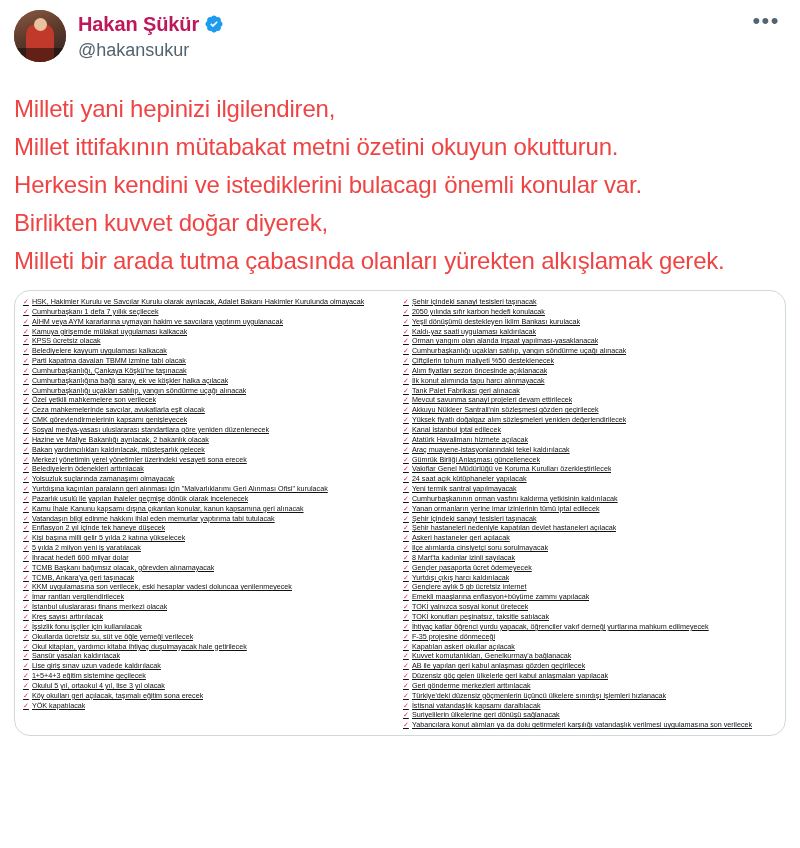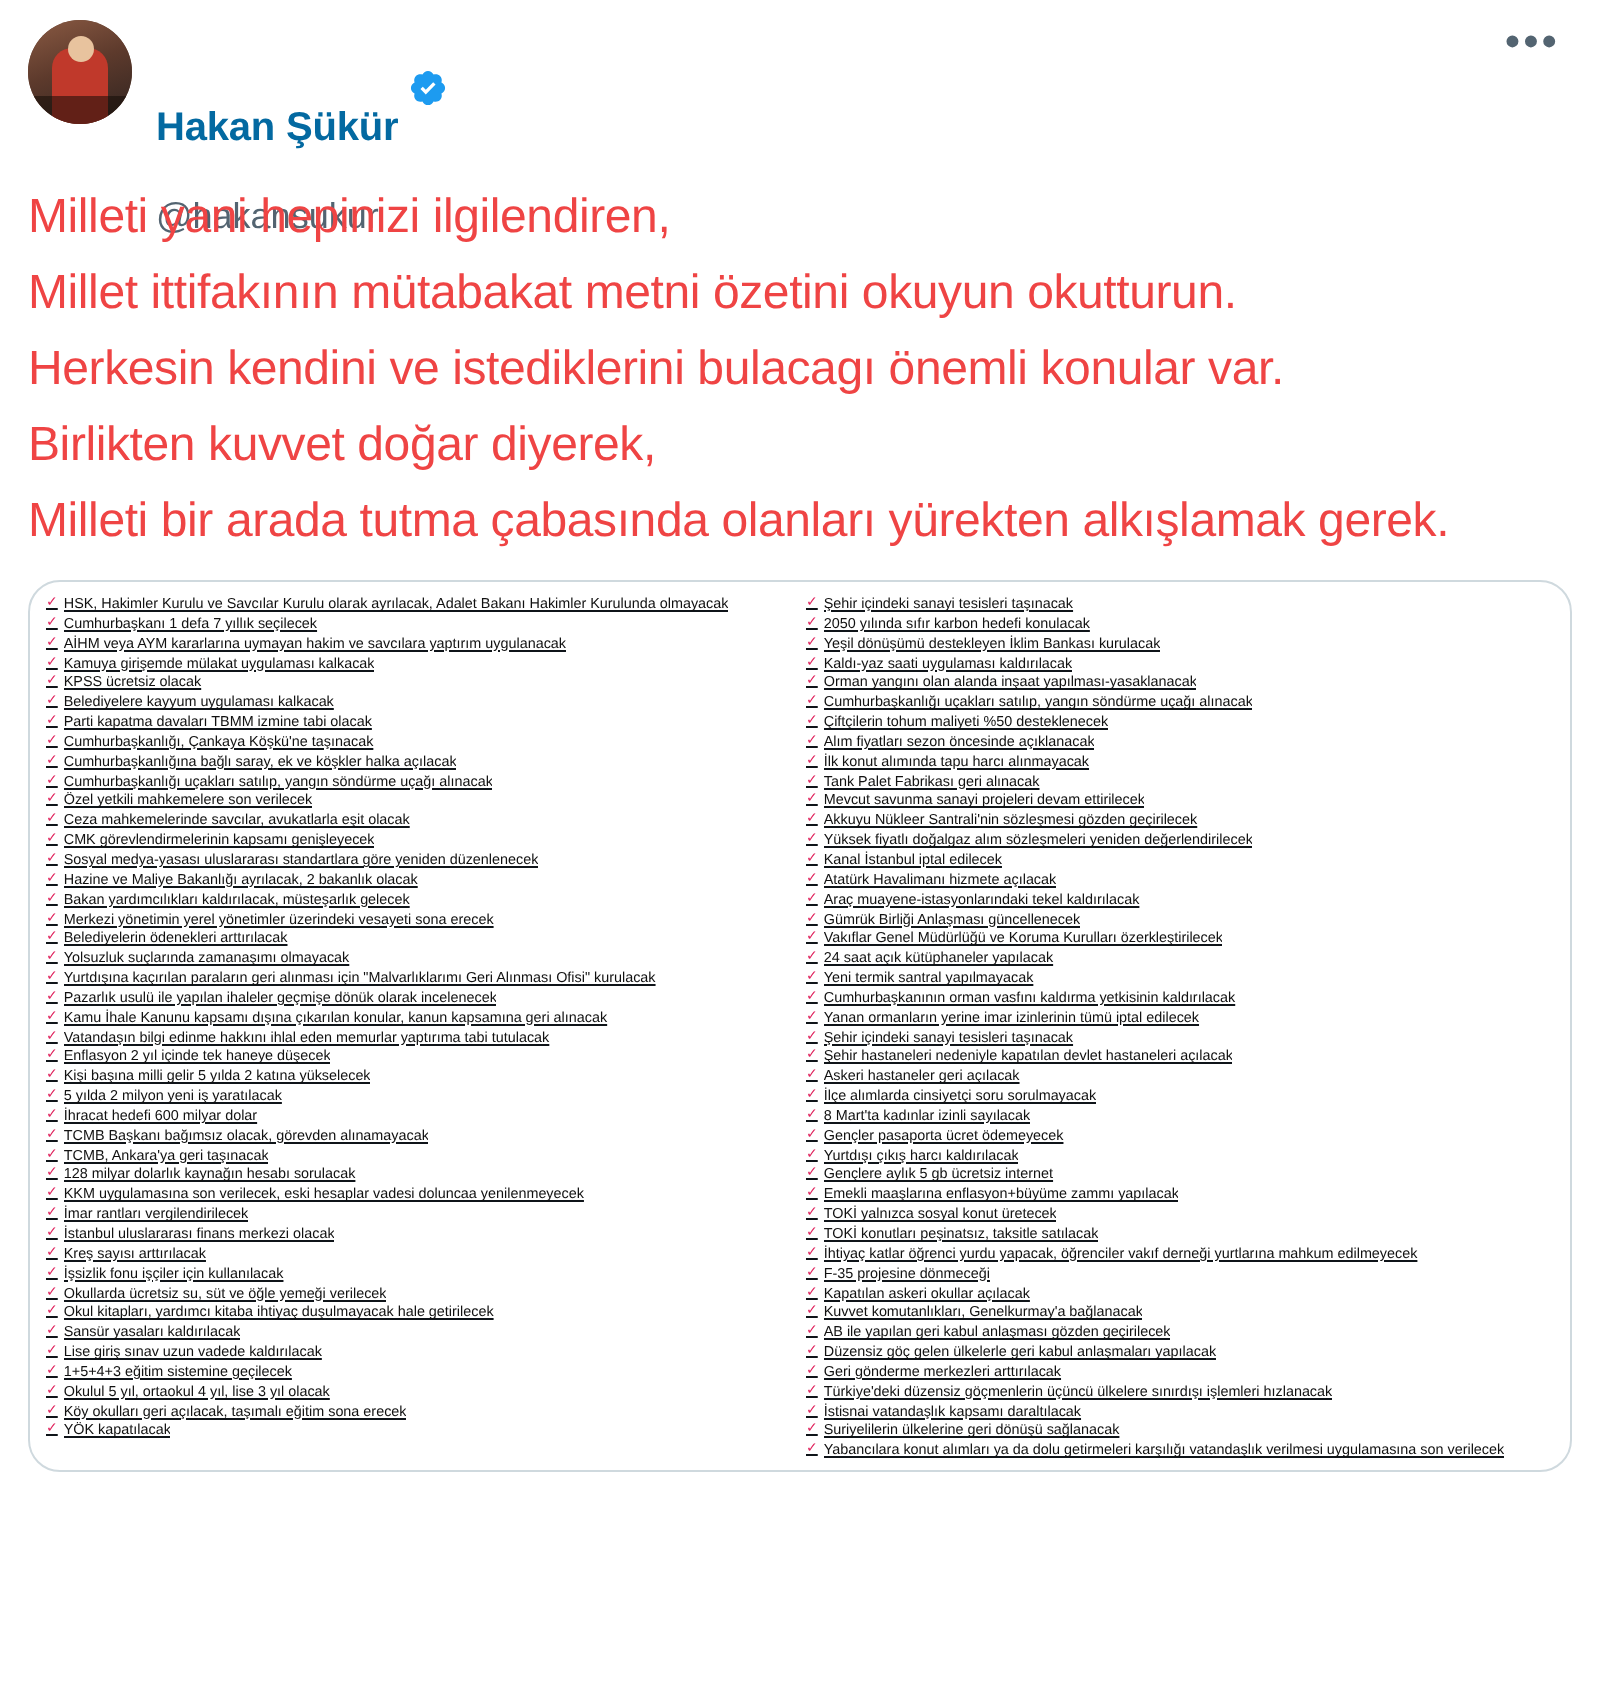--- a/index.html
+++ b/index.html
@@ -74,35 +74,34 @@
   }
   .nameline {
     display: flex;
     align-items: center;
     gap: 5px;
   }
   .dispname {
     font-size: 20px;
     font-weight: bold;
     letter-spacing: -0.1px;
-    color: #0369a1;
+    color: #be185d;
     line-height: 24px;
-    margin-top: 40px;
   }
   .verified {
     width: 20px;
     height: 20px;
     display: inline-block;
     line-height: 0;
   }
   .handle {
     font-size: 18px;
     color: #536471;
     line-height: 22px;
-    margin-top: 21px;
+    margin-top: 3px;
   }
   .more {
     flex: 0 0 auto;
     color: #536471;
     font-size: 22px;
     line-height: 14px;
     letter-spacing: 1.5px;
     padding: 4px 6px 10px 6px;
     cursor: pointer;
     user-select: none;
@@ -307,24 +306,20 @@
           <div class="li">
             <span class="check">✓</span>
             <span class="txt">TCMB Başkanı bağımsız olacak, görevden alınamayacak</span>
           </div>
           <div class="li">
             <span class="check">✓</span>
             <span class="txt">TCMB, Ankara'ya geri taşınacak</span>
           </div>
           <div class="li">
             <span class="check">✓</span>
-            <span class="txt">128 milyar dolarlık kaynağın hesabı sorulacak</span>
-          </div>
-          <div class="li">
-            <span class="check">✓</span>
             <span class="txt">KKM uygulamasına son verilecek, eski hesaplar vadesi doluncaa yenilenmeyecek</span>
           </div>
           <div class="li">
             <span class="check">✓</span>
             <span class="txt">İmar rantları vergilendirilecek</span>
           </div>
           <div class="li">
             <span class="check">✓</span>
             <span class="txt">İstanbul uluslararası finans merkezi olacak</span>
           </div>

